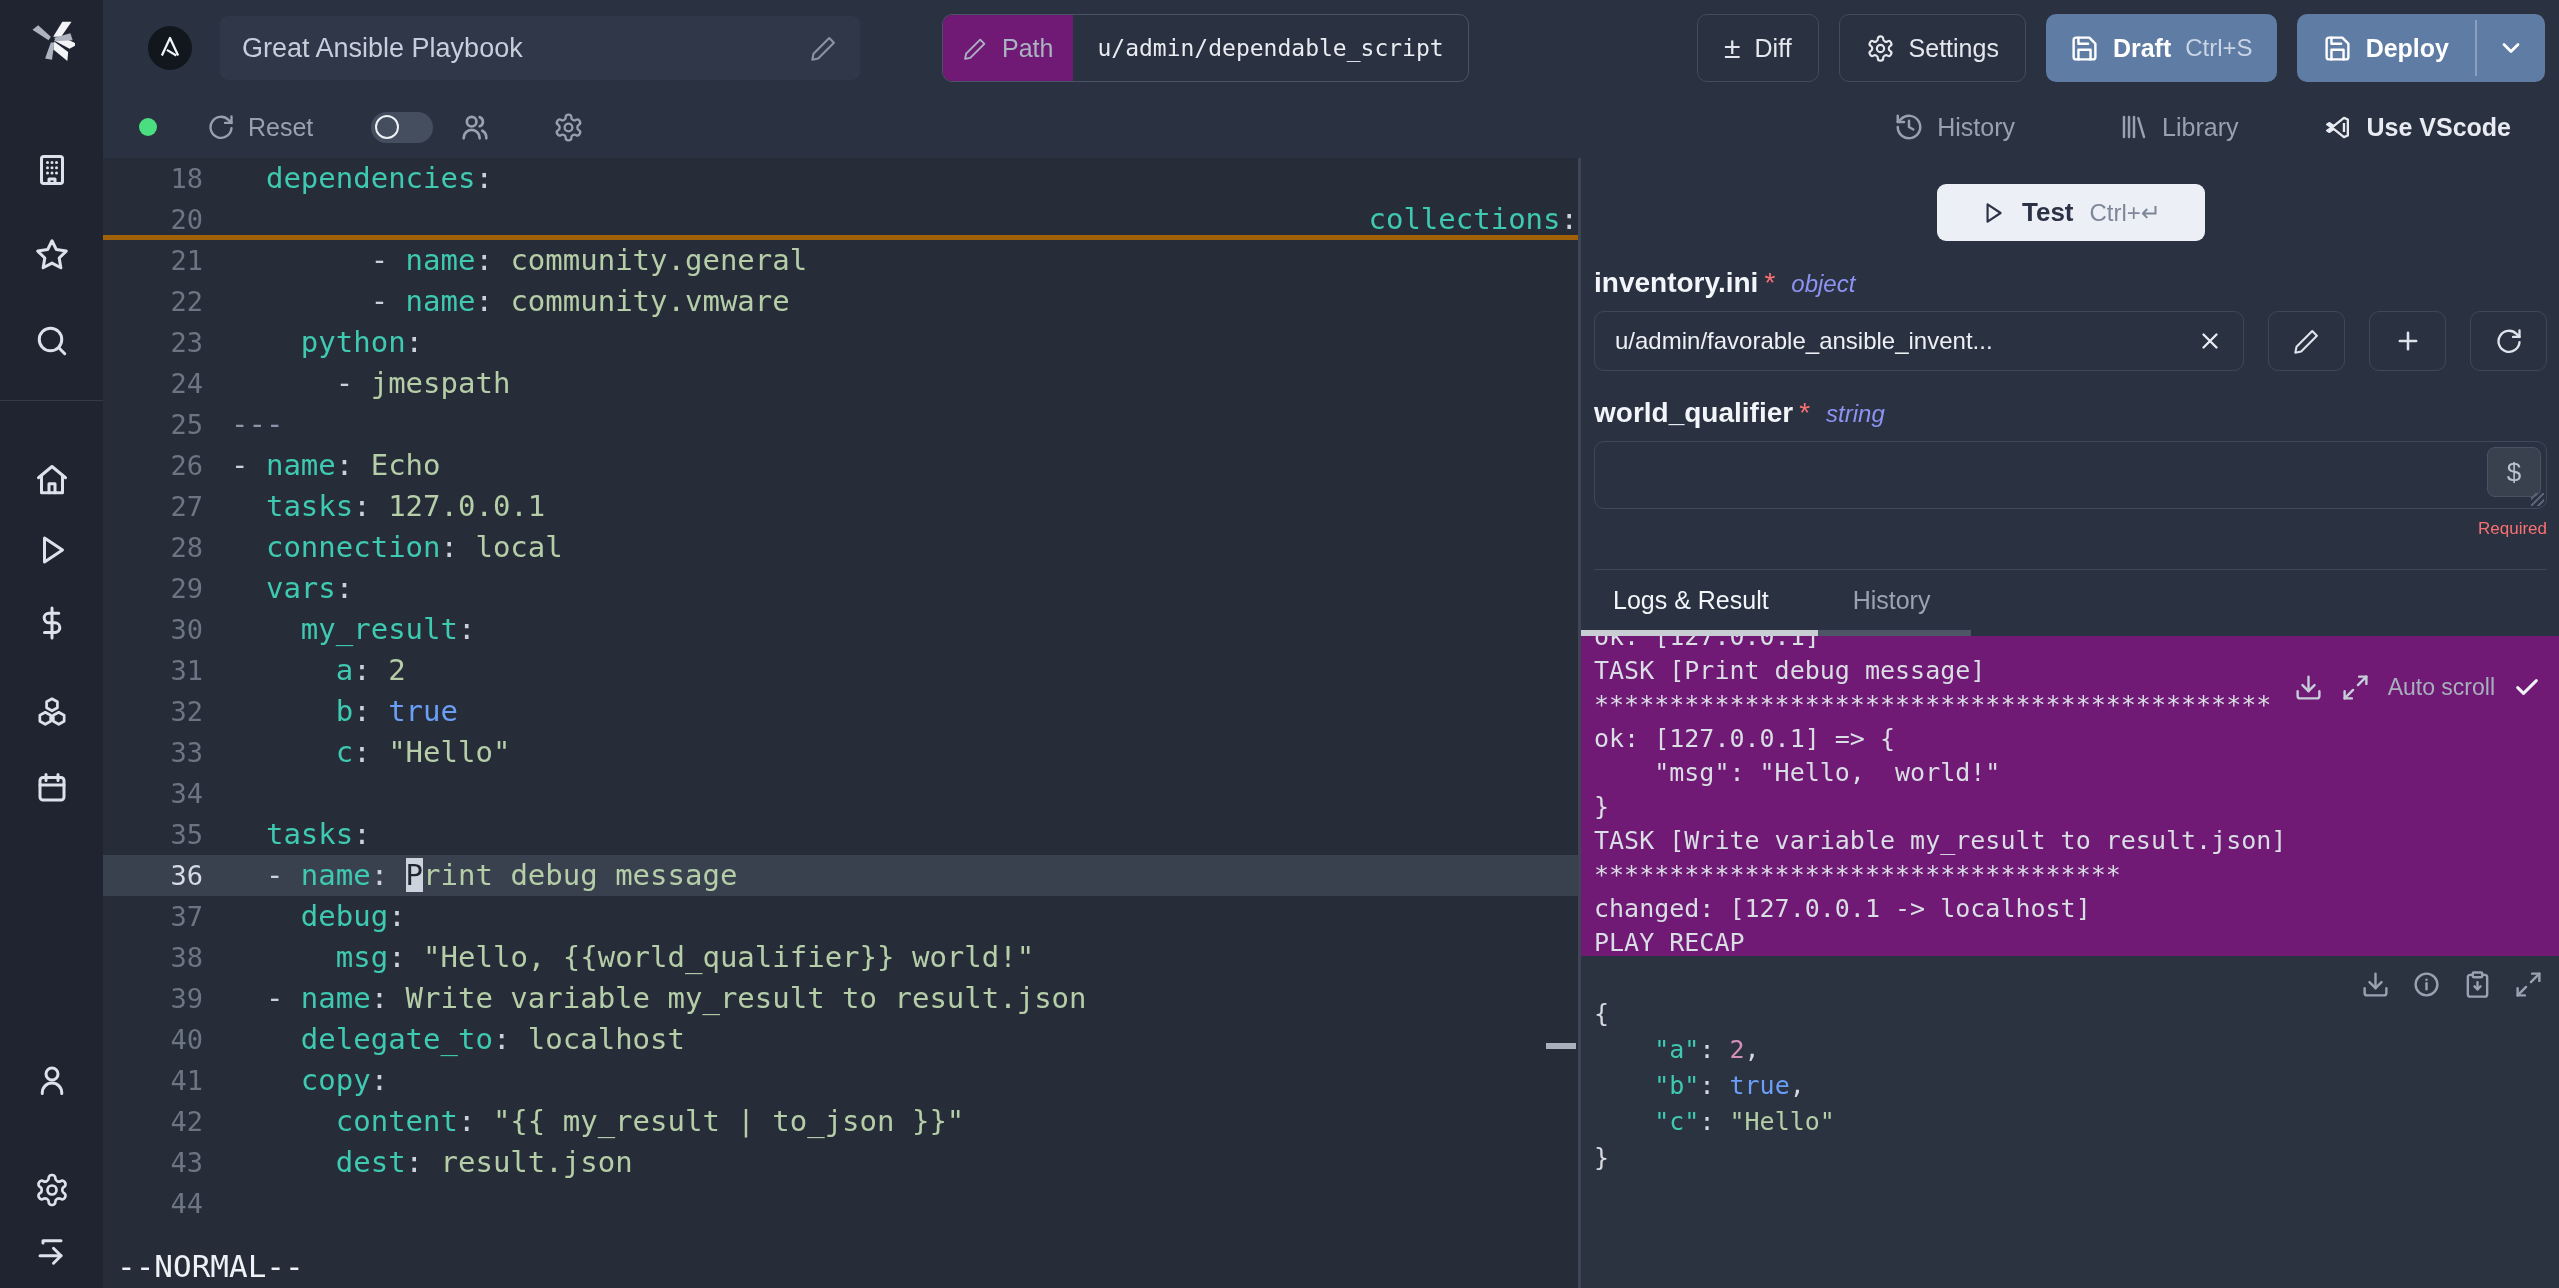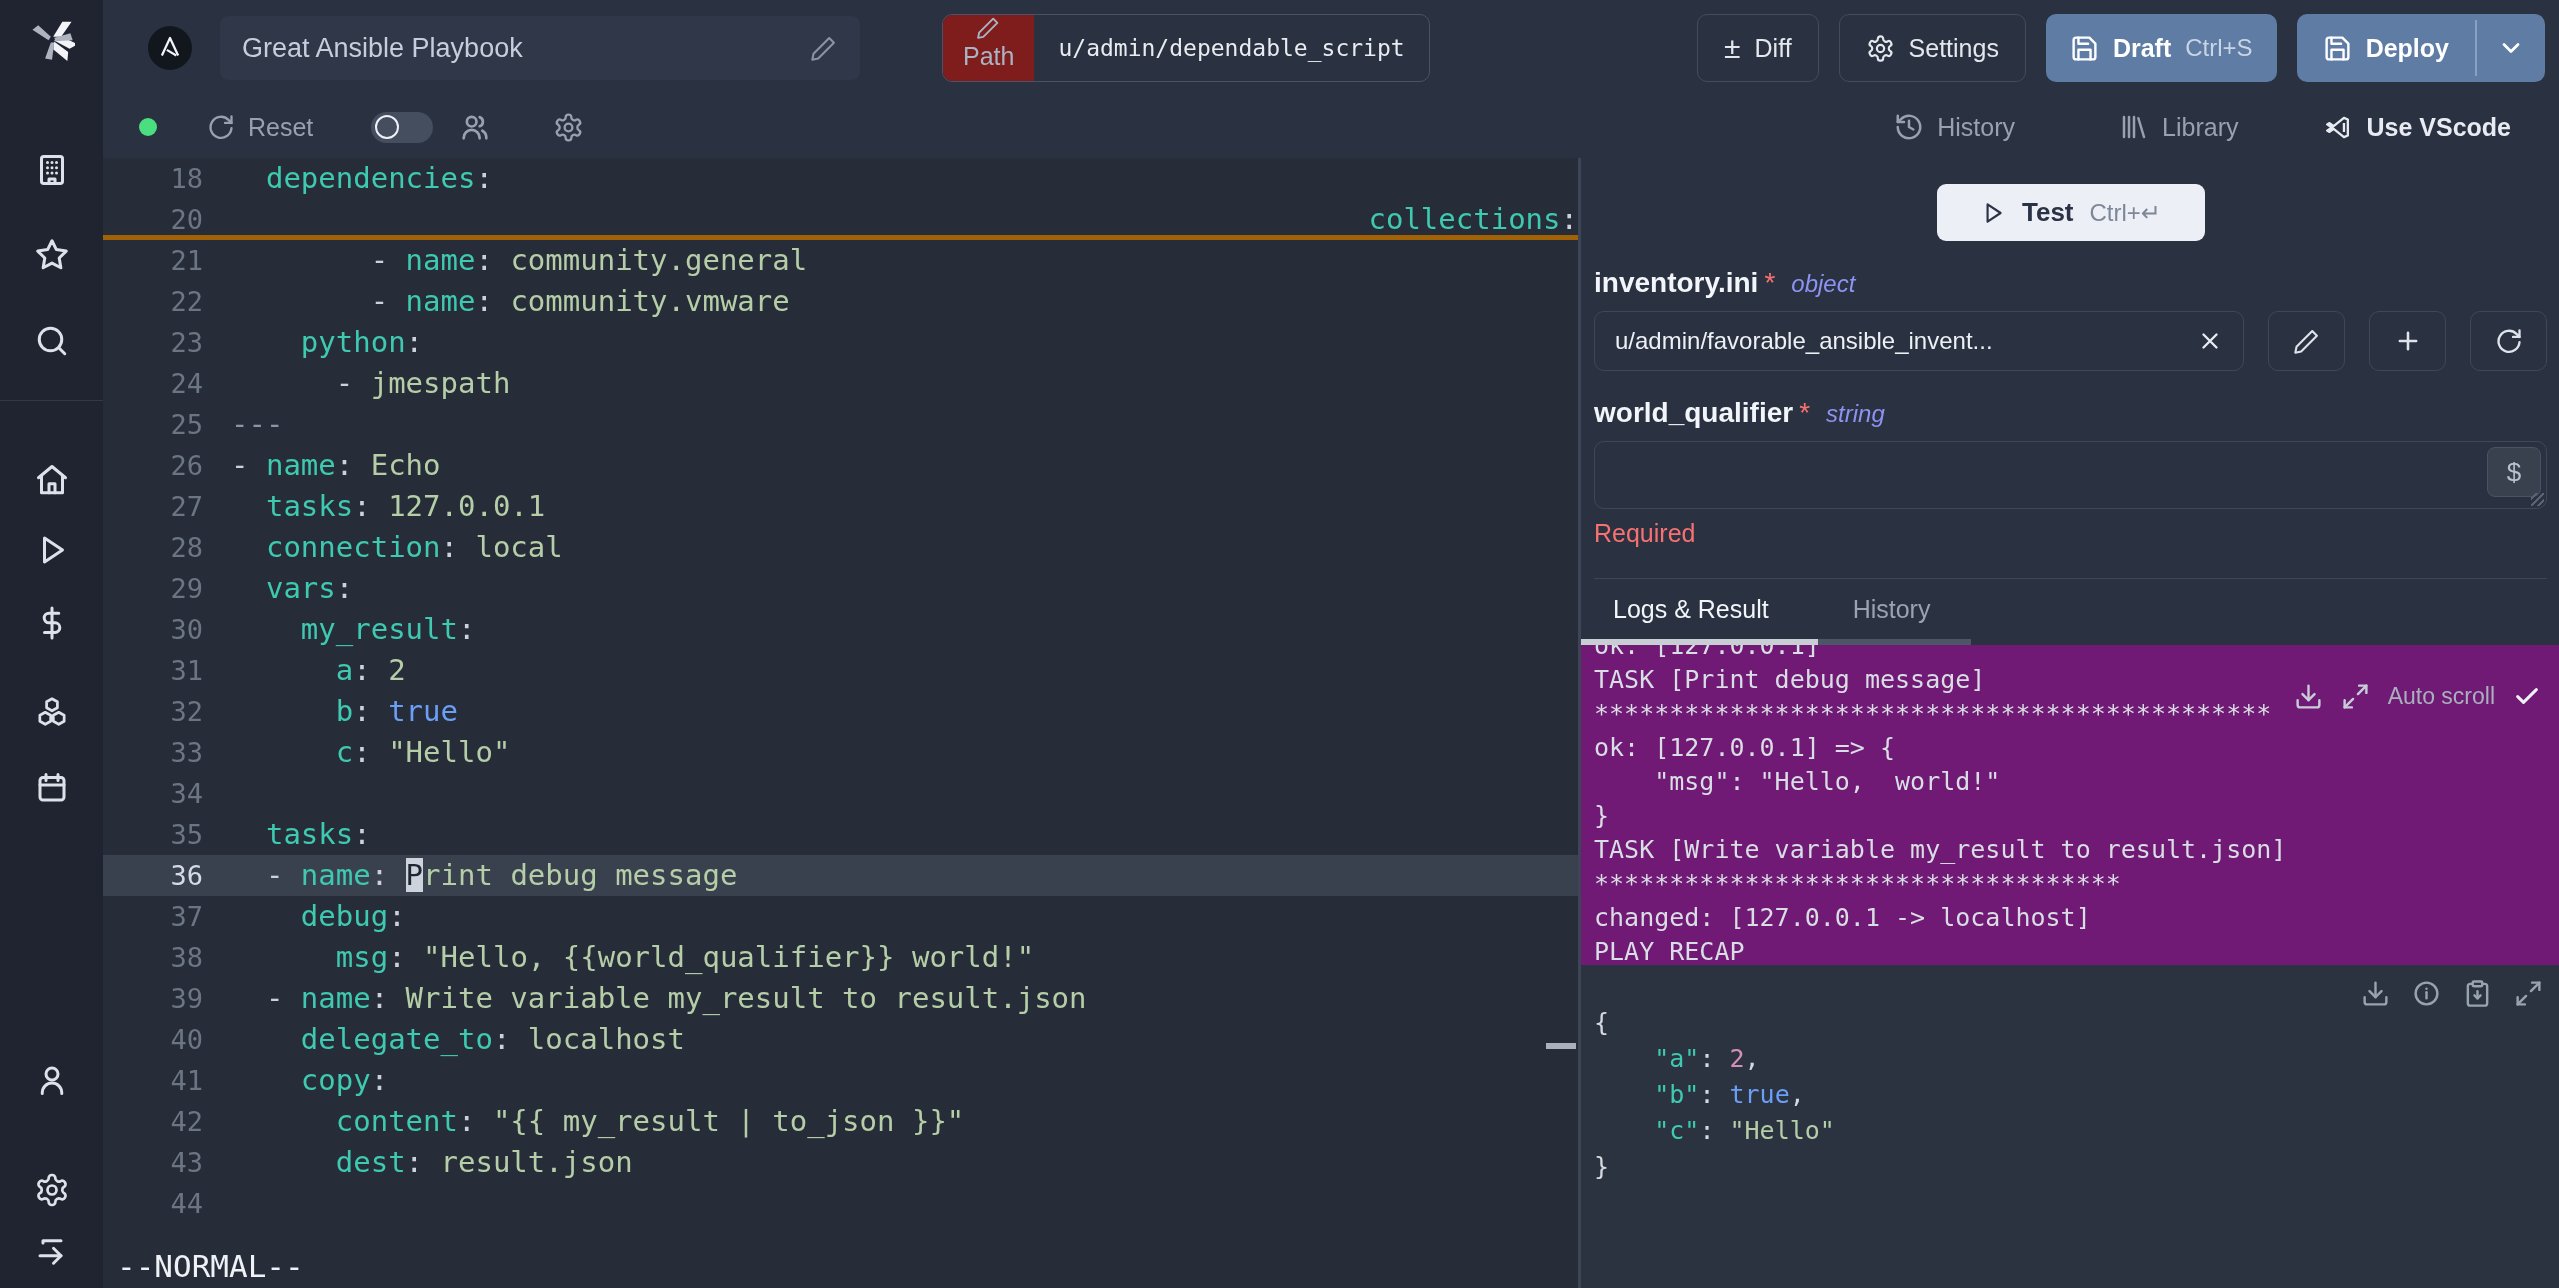--- a/index.html
+++ b/index.html
@@ -16,21 +16,21 @@
   
   .main { flex:1; display:flex; flex-direction:column; min-width:0; }
 
   .topbar { height:96px; flex:none; display:flex; align-items:center; padding-right:14px; }
   .ansible-avatar { width:44px; height:44px; border-radius:50%; background:#12161d; margin-left:45px; flex:none;
     display:flex; align-items:center; justify-content:center; }
   .title-pill { margin-left:28px; width:640px; height:64px; background:#303748; border-radius:8px;
     display:flex; align-items:center; padding:0 22px; }
   .title-pill .t { flex:1; font-size:27px; font-weight:500; color:#c7cedb; }
   .path-pill { margin-left:82px; height:68px; border:1.5px solid #4a5264; border-radius:10px; display:flex; align-items:stretch; overflow:hidden; }
-  .path-left { background:#7f1d1d; display:flex; align-items:center; gap:2px; padding:0 20px; color:#aab3c2;flex-direction:column; }
+  .path-left { background:#701a75; display:flex; align-items:center; gap:14px; padding:0 20px; color:#aab3c2; }
   .path-left .lbl { font-size:25px; }
   .path-right { display:flex; align-items:center; padding:0 24px; font-family:"DejaVu Sans Mono",monospace; font-size:23px; color:#e9ecf1; }
   .tb-spacer { flex:1; }
   .tb-btn { height:68px; border:1.5px solid #434b5c; border-radius:10px; background:transparent;
     display:flex; align-items:center; gap:14px; padding:0 26px; color:#e4e8ee; font-size:25px; cursor:pointer; }
   .tb-btn + .tb-btn, .tb-btn + .split-btn { margin-left:20px; }
   .pm { font-size:30px; line-height:1; color:#e4e8ee; }
   .blue-btn { background:#5e7ca4; border:none; border-radius:10px; height:68px; display:flex; align-items:center;
     gap:14px; padding:0 24px; color:#fff; font-size:25px; font-weight:600; cursor:pointer; }
   .blue-btn .sc { font-weight:400; color:#c9d4e4; font-size:24px; }
@@ -80,21 +80,21 @@
     padding:0 20px; font-size:24px; color:#edf0f5; }
   .res-input .val { flex:1; white-space:nowrap; overflow:hidden; }
   .sq-btn { width:77px; height:60px; flex:none; border:1.5px solid #3f4859; border-radius:10px; background:transparent;
     display:flex; align-items:center; justify-content:center; color:#dfe4ec; cursor:pointer; }
   .wq-box { margin-top:12px; height:68px; border:1.5px solid #3f4859; border-radius:10px; position:relative; }
   .wq-box::after { content:""; position:absolute; right:2px; bottom:2px; width:13px; height:13px;
     background:repeating-linear-gradient(135deg, transparent 0 3px, #5a6375 3px 5px); }
   .dollar-btn { position:absolute; right:5px; top:5px; width:54px; height:50px; background:#39414f;
     border:1px solid #4a5364; border-radius:8px; display:flex; align-items:center; justify-content:center;
     font-size:26px; color:#b9c1cd; cursor:pointer; }
-  .field-error { margin-top:10px; font-size:25px; color:#f87171; }
+  .field-error { margin-top:10px; text-align:right; font-size:17px; color:#f87171; }
   .rp-divider { margin-top:30px; border-top:1.5px solid #3d4556; }
 
   .tabs { height:60px; flex:none; display:flex; align-items:center; gap:84px; padding-left:32px; font-size:25px; }
   .tab { cursor:pointer; color:#9aa3b2; }
   .tab.active { color:#f2f5f9; }
   .tabbar { height:6px; flex:none; position:relative; }
   .tabbar .seg-white { position:absolute; left:0; top:0; height:6px; width:237px; background:#c9cdd4; }
   .tabbar .seg-gray { position:absolute; left:237px; top:0; height:6px; width:153px; background:#4d5666; }
 
   .log-panel { height:320px; flex:none; background:#701a75; overflow:hidden; position:relative;

